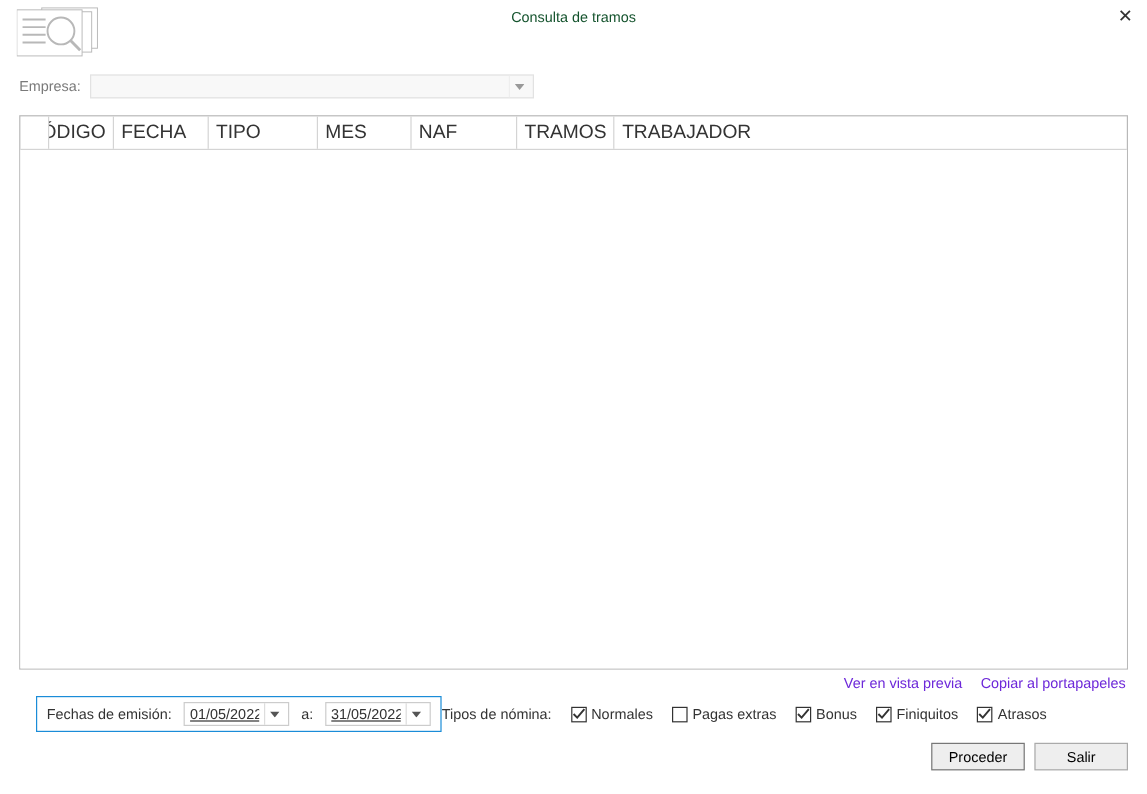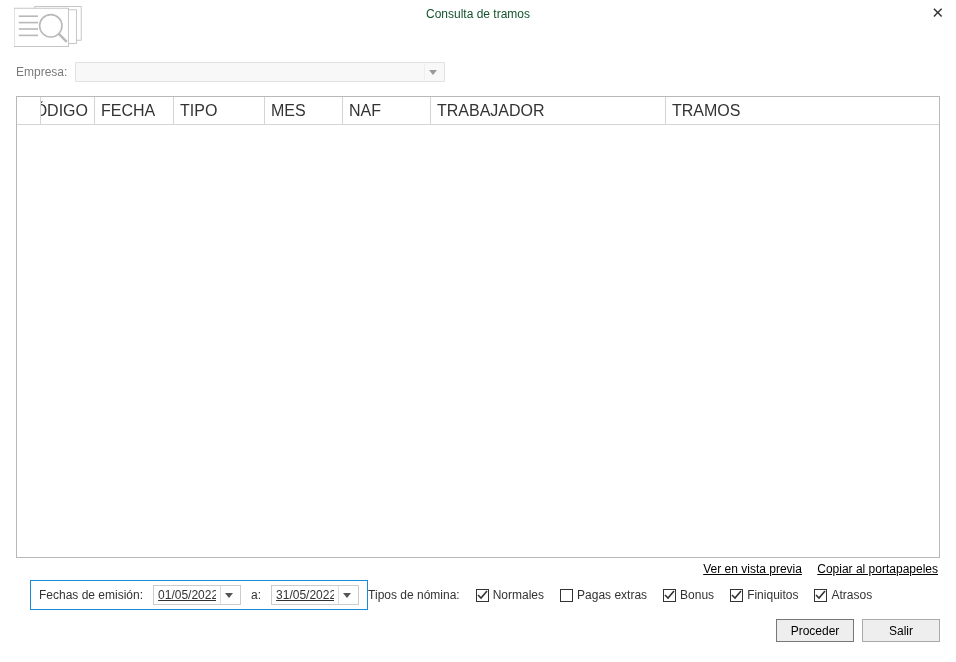--- a/index.html
+++ b/index.html
@@ -119,22 +119,21 @@
     .col-trabajador { width: 235px; }
     .col-tramos { }
     .grid-body { flex: 1; background: #fff; }
 
     .links-row {
       margin-top: 4px;
       text-align: right;
       padding-right: 2px;
     }
     .links-row a {
-      color: #000000;
-      text-decoration: underline;
+      color: #6d28d9;
       cursor: pointer;
       margin-left: 12px;
     }
 
     .seleccion-label {
       margin-top: 2px;
       font-weight: bold;
       font-size: 12px;
       color: #333;
     }
@@ -234,22 +233,22 @@
   </div>
 
   <div class="grid">
     <div class="grid-header">
       <div class="col col-rowhdr"></div>
       <div class="col col-codigo">CÓDIGO</div>
       <div class="col col-fecha">FECHA</div>
       <div class="col col-tipo">TIPO</div>
       <div class="col col-mes">MES</div>
       <div class="col col-naf">NAF</div>
+      <div class="col col-tramos">TRAMOS</div>
       <div class="col col-trabajador">TRABAJADOR</div>
-      <div class="col col-tramos">TRAMOS</div>
     </div>
     <div class="grid-body"></div>
   </div>
 
   <div class="links-row">
     <a>Ver en vista previa</a>
     <a>Copiar al portapapeles</a>
   </div>
 
 

